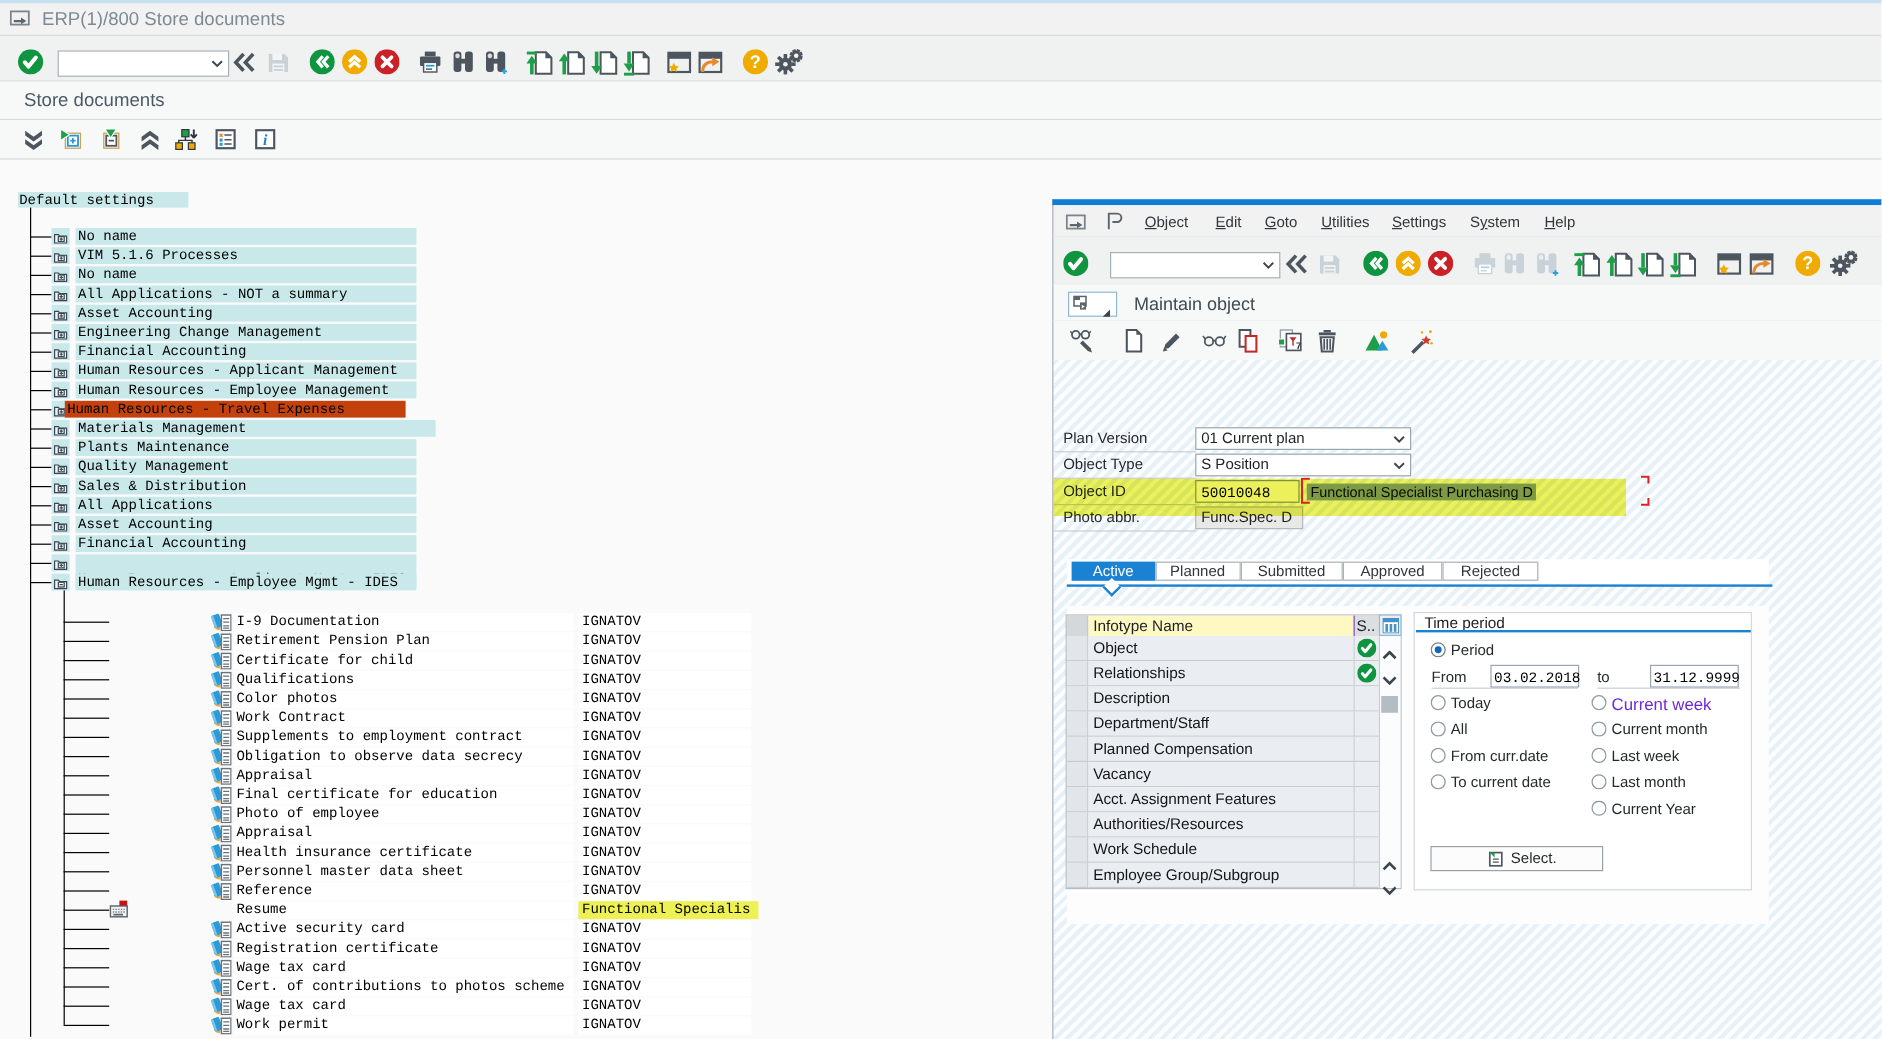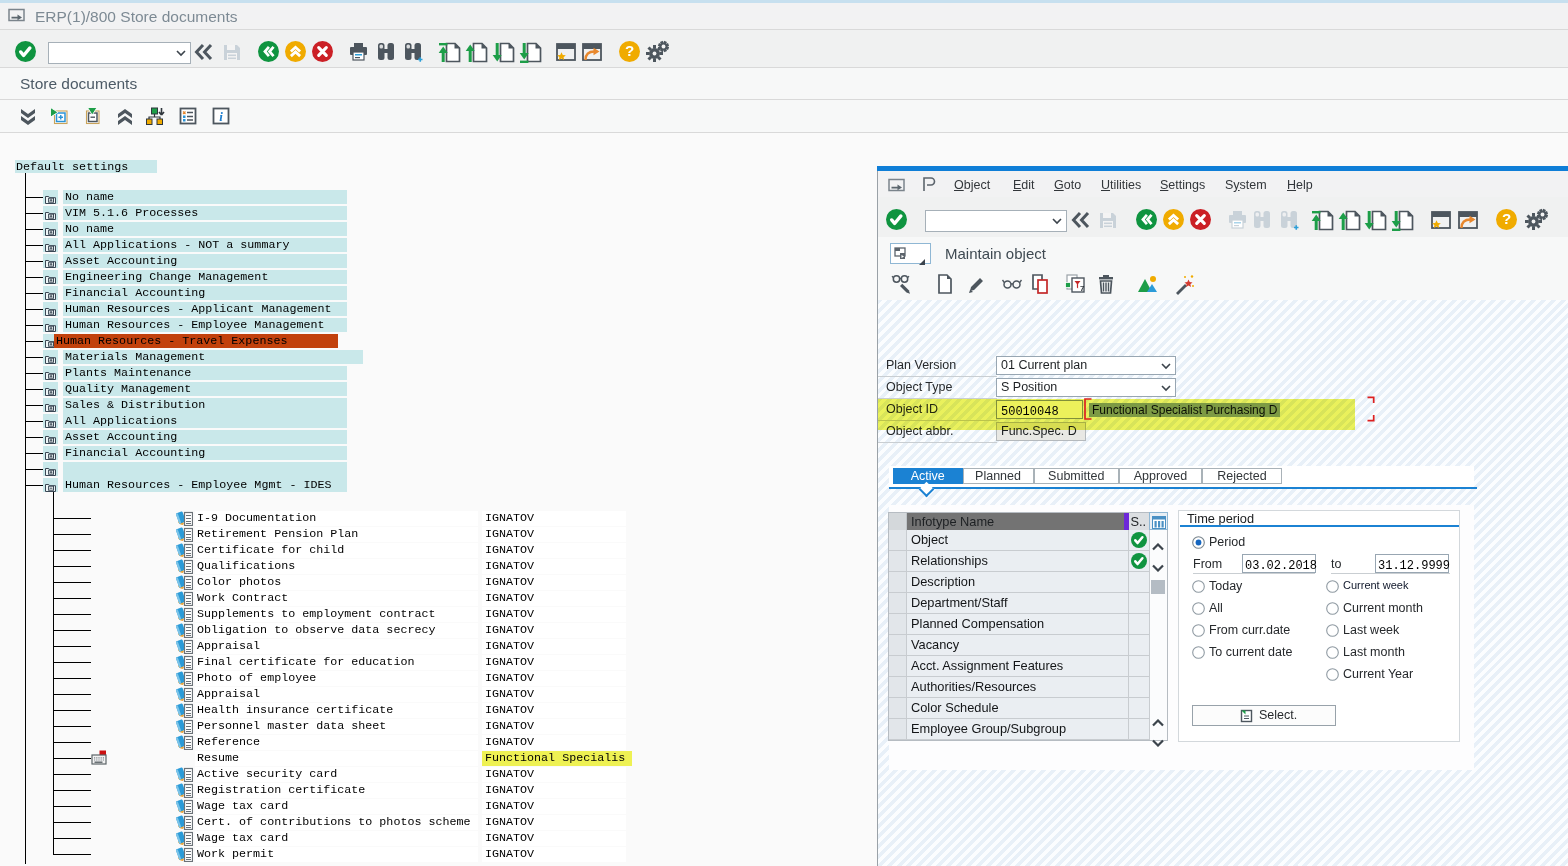--- a/index.html
+++ b/index.html
@@ -276,21 +276,21 @@
       <path d="M5.7 6.2h2.7M7.05 4.85v2.7" stroke="#3a4754" stroke-width="1"></path>
     </svg></div>
 <div class="ab mono" style="left:63px;top:382px;width:282px;height:14px;background:#c9e8ea;padding:0 0 0 2px;line-height:14px">Quality Management</div>
 <div class="hl" style="left:25px;top:405px;width:18px"></div>
 <div class="ab" style="left:43px;top:398px;width:15px;height:14px;background:#c9e8ea"></div>
 <div style="position:absolute;left:44px;top:399px;"><svg width="13" height="11" viewBox="0 0 13 11" style="">
       <path d="M1.5 9.5V2.5h3.2l1 1.2h5.8v5.8z" fill="#eef6f7" stroke="#3a4754" stroke-width="1"></path>
       <rect x="4.6" y="4.2" width="4.9" height="4" fill="#f6fbfb" stroke="#3a4754" stroke-width="1"></rect>
       <path d="M5.7 6.2h2.7M7.05 4.85v2.7" stroke="#3a4754" stroke-width="1"></path>
     </svg></div>
-<div class="ab mono" style="left:63px;top:398px;width:282px;height:14px;background:#c9e8ea;padding:0 0 16px 2px;line-height:14px">Sales &amp; Distribution</div>
+<div class="ab mono" style="left:63px;top:398px;width:282px;height:14px;background:#c9e8ea;padding:0 0 0 2px;line-height:14px">Sales &amp; Distribution</div>
 <div class="hl" style="left:25px;top:421px;width:18px"></div>
 <div class="ab" style="left:43px;top:414px;width:15px;height:14px;background:#c9e8ea"></div>
 <div style="position:absolute;left:44px;top:415px;"><svg width="13" height="11" viewBox="0 0 13 11" style="">
       <path d="M1.5 9.5V2.5h3.2l1 1.2h5.8v5.8z" fill="#eef6f7" stroke="#3a4754" stroke-width="1"></path>
       <rect x="4.6" y="4.2" width="4.9" height="4" fill="#f6fbfb" stroke="#3a4754" stroke-width="1"></rect>
       <path d="M5.7 6.2h2.7M7.05 4.85v2.7" stroke="#3a4754" stroke-width="1"></path>
     </svg></div>
 <div class="ab mono" style="left:63px;top:414px;width:282px;height:14px;background:#c9e8ea;padding:0 0 0 2px;line-height:14px">All Applications</div>
 <div class="hl" style="left:25px;top:437px;width:18px"></div>
 <div class="ab" style="left:43px;top:430px;width:15px;height:14px;background:#c9e8ea"></div>
@@ -841,21 +841,21 @@
 <div class="ab" style="left:878px;top:441.5px;width:119px;height:1px;background:#c9ced2"></div>
 <div class="ab" style="left:886px;top:358px;font-size:12.5px;color:#26292c">Plan Version</div>
 <div class="ab" style="left:886px;top:380px;font-size:12.5px;color:#26292c">Object Type</div>
 <div class="ab" style="left:996px;top:356px;width:180px;height:19px;background:#fff;border:1px solid #98a6b2;box-sizing:border-box;font-size:12.5px;color:#1d2023;line-height:17px;padding-left:4px">01 Current plan<svg width="10" height="7" style="position:absolute;right:4px;top:6px">
       <path d="M1 1l4 4 4-4" stroke="#3c444c" stroke-width="1.6" fill="none"></path>
     </svg></div>
 <div class="ab" style="left:996px;top:378px;width:180px;height:19px;background:#fff;border:1px solid #98a6b2;box-sizing:border-box;font-size:12.5px;color:#1d2023;line-height:17px;padding-left:4px">S Position<svg width="10" height="7" style="position:absolute;right:4px;top:6px">
       <path d="M1 1l4 4 4-4" stroke="#3c444c" stroke-width="1.6" fill="none"></path>
     </svg></div>
 <div class="ab" style="left:886px;top:402px;font-size:12.5px;color:#26292c">Object ID</div>
-<div class="ab" style="left:886px;top:424px;font-size:12.5px;color:#26292c">Object abbr.</div>
+<div class="ab" style="left:886px;top:424px;font-size:12.5px;color:#26292c">Photo abbr.</div>
 <div class="ab" style="left:996px;top:399.5px;width:87px;height:19px;background:#fdfdfb;border:1px solid #8a97a1;box-sizing:border-box"><span class="mono" style="font-size:12px;line-height:17px;padding-left:4px">50010048</span></div>
 <div class="ab" style="left:996px;top:421.5px;width:90px;height:19px;background:#e8e8e4;border:1px solid #b4b9bd;box-sizing:border-box;font-size:12.5px;line-height:17px;padding-left:4px;color:#1d2023">Func.Spec. D</div>
 <div class="ab" style="left:878px;top:398.5px;width:477px;height:31px;background:#eef35c;mix-blend-mode:multiply"></div>
 <div style="position:absolute;left:1084px;top:397.5px;"><svg width="8" height="22" viewBox="0 0 8 22" style="">
       <path d="M7.5 1H1v20h6.5" fill="none" stroke="#dd2020" stroke-width="1.7"></path>
     </svg></div>
 <div style="position:absolute;left:1367px;top:396px;"><svg width="9" height="26" viewBox="0 0 9 26" style="">
       <path d="M0.5 1.3h6.2v5.7M6.7 19v5.7H0.5" fill="none" stroke="#dd2020" stroke-width="1.7"></path>
     </svg></div>
 <div class="ab" style="left:1089px;top:402.5px;height:14px;background:#7d9a44;font-size:12px;line-height:14px;color:#0c0f05;padding:0 3px">Functional Specialist Purchasing D</div>
@@ -863,21 +863,21 @@
 <div class="ab" style="left:893px;top:468px;width:69.5px;height:16px;background:#1b82d3;color:#fff;font-size:12.5px;text-align:center;line-height:16px">Active</div>
 <div class="ab" style="left:962.5px;top:468px;width:71px;height:16px;background:#fff;border:1px solid #a9b2b8;box-sizing:border-box;color:#32363a;font-size:12.5px;text-align:center;line-height:15px">Planned</div>
 <div class="ab" style="left:1033.5px;top:468px;width:85.5px;height:16px;background:#fff;border:1px solid #a9b2b8;box-sizing:border-box;color:#32363a;font-size:12.5px;text-align:center;line-height:15px">Submitted</div>
 <div class="ab" style="left:1119px;top:468px;width:83px;height:16px;background:#fff;border:1px solid #a9b2b8;box-sizing:border-box;color:#32363a;font-size:12.5px;text-align:center;line-height:15px">Approved</div>
 <div class="ab" style="left:1202px;top:468px;width:80px;height:16px;background:#fff;border:1px solid #a9b2b8;box-sizing:border-box;color:#32363a;font-size:12.5px;text-align:center;line-height:15px">Rejected</div>
 <div class="ab" style="left:889px;top:486.5px;width:588px;height:2px;background:#1b82d3"></div>
 <div class="ab" style="left:921px;top:484px;width:9px;height:9px;background:#fff;border-right:2px solid #1b82d3;border-bottom:2px solid #1b82d3;transform:rotate(45deg)"></div>
 <div class="ab" style="left:889px;top:505px;width:585px;height:265px;background:#fdfdfe"></div>
 <div class="ab" style="left:888px;top:512px;width:280px;height:229px;border:1px solid #b6bcc2;box-sizing:border-box"></div>
 <div class="ab" style="left:889px;top:513px;width:18px;height:17px;background:#d4d8db;border-right:1px solid #bfc4c8;box-sizing:border-box"></div>
-<div class="ab" style="left:907px;top:513px;width:221.5px;height:17px;background:#737373;border-right:5px solid #6d28d9;box-sizing:border-box;font-size:12.8px;color:#1d2023;padding:1px 0 14px 4px">Infotype Name</div>
+<div class="ab" style="left:907px;top:513px;width:221.5px;height:17px;background:#fef9c3;border-right:1px solid #6d28d9;box-sizing:border-box;font-size:12.8px;color:#1d2023;padding:1px 0 14px 4px">Infotype Name</div>
 <div class="ab" style="left:1128.5px;top:513px;width:20.5px;height:17px;background:#dcdfe2;box-sizing:border-box;font-size:12.8px;color:#1d2023;padding:1px 0 0 2px">S..</div>
 <div class="ab" style="left:1149px;top:512px;width:19px;height:18px;background:#e9eff5;border:1px solid #8fb7d4;box-sizing:border-box"></div>
 <div style="position:absolute;left:1151.5px;top:514.5px;"><svg width="14" height="13" viewBox="0 0 14 13" style="">
       <rect x="0.5" y="0.5" width="13" height="12" fill="#fff" stroke="#4a90c4"></rect>
       <rect x="0.5" y="0.5" width="13" height="3" fill="#4a90c4"></rect>
       <rect x="2.5" y="5" width="2.2" height="6.5" fill="#4a90c4"></rect>
       <rect x="6" y="5" width="2.2" height="6.5" fill="#4a90c4"></rect>
       <rect x="9.5" y="5" width="2.2" height="6.5" fill="#4a90c4"></rect>
     </svg></div>
 <div class="ab" style="left:889px;top:530px;width:18px;height:21px;background:#e2e6ea;border-right:1px solid #c8ccd0;border-bottom:1px solid #c8ccd0;box-sizing:border-box"></div>
@@ -904,21 +904,21 @@
 <div class="ab" style="left:889px;top:635px;width:18px;height:21px;background:#e2e6ea;border-right:1px solid #c8ccd0;border-bottom:1px solid #c8ccd0;box-sizing:border-box"></div>
 <div class="ab" style="left:907px;top:635px;width:221.5px;height:21px;background:#eaeef2;border-right:1px solid #c8ccd0;border-bottom:1px solid #c8ccd0;box-sizing:border-box;font-size:12.8px;color:#131517;line-height:20px;padding-left:4px">Vacancy</div>
 <div class="ab" style="left:1128.5px;top:635px;width:20.5px;height:21px;background:#eaeef2;border-bottom:1px solid #c8ccd0;box-sizing:border-box;padding:2px 0 0 2px"></div>
 <div class="ab" style="left:889px;top:656px;width:18px;height:21px;background:#e2e6ea;border-right:1px solid #c8ccd0;border-bottom:1px solid #c8ccd0;box-sizing:border-box"></div>
 <div class="ab" style="left:907px;top:656px;width:221.5px;height:21px;background:#eaeef2;border-right:1px solid #c8ccd0;border-bottom:1px solid #c8ccd0;box-sizing:border-box;font-size:12.8px;color:#131517;line-height:20px;padding-left:4px">Acct. Assignment Features</div>
 <div class="ab" style="left:1128.5px;top:656px;width:20.5px;height:21px;background:#eaeef2;border-bottom:1px solid #c8ccd0;box-sizing:border-box;padding:2px 0 0 2px"></div>
 <div class="ab" style="left:889px;top:677px;width:18px;height:21px;background:#e2e6ea;border-right:1px solid #c8ccd0;border-bottom:1px solid #c8ccd0;box-sizing:border-box"></div>
 <div class="ab" style="left:907px;top:677px;width:221.5px;height:21px;background:#eaeef2;border-right:1px solid #c8ccd0;border-bottom:1px solid #c8ccd0;box-sizing:border-box;font-size:12.8px;color:#131517;line-height:20px;padding-left:4px">Authorities/Resources</div>
 <div class="ab" style="left:1128.5px;top:677px;width:20.5px;height:21px;background:#eaeef2;border-bottom:1px solid #c8ccd0;box-sizing:border-box;padding:2px 0 0 2px"></div>
 <div class="ab" style="left:889px;top:698px;width:18px;height:21px;background:#e2e6ea;border-right:1px solid #c8ccd0;border-bottom:1px solid #c8ccd0;box-sizing:border-box"></div>
-<div class="ab" style="left:907px;top:698px;width:221.5px;height:21px;background:#eaeef2;border-right:1px solid #c8ccd0;border-bottom:1px solid #c8ccd0;box-sizing:border-box;font-size:12.8px;color:#131517;line-height:20px;padding-left:4px">Color Schedule</div>
+<div class="ab" style="left:907px;top:698px;width:221.5px;height:21px;background:#eaeef2;border-right:1px solid #c8ccd0;border-bottom:1px solid #c8ccd0;box-sizing:border-box;font-size:12.8px;color:#131517;line-height:20px;padding-left:4px">Work Schedule</div>
 <div class="ab" style="left:1128.5px;top:698px;width:20.5px;height:21px;background:#eaeef2;border-bottom:1px solid #c8ccd0;box-sizing:border-box;padding:2px 0 0 2px"></div>
 <div class="ab" style="left:889px;top:719px;width:18px;height:21px;background:#e2e6ea;border-right:1px solid #c8ccd0;border-bottom:1px solid #c8ccd0;box-sizing:border-box"></div>
 <div class="ab" style="left:907px;top:719px;width:221.5px;height:21px;background:#eaeef2;border-right:1px solid #c8ccd0;border-bottom:1px solid #c8ccd0;box-sizing:border-box;font-size:12.8px;color:#131517;line-height:20px;padding-left:4px">Employee Group/Subgroup</div>
 <div class="ab" style="left:1128.5px;top:719px;width:20.5px;height:21px;background:#eaeef2;border-bottom:1px solid #c8ccd0;box-sizing:border-box;padding:2px 0 0 2px"></div>
 <div class="ab" style="left:1149px;top:530px;width:18px;height:210px;background:#fbfcfd;border-left:1px solid #c8ccd0;box-sizing:border-box"></div>
 <div style="position:absolute;left:1152px;top:537px;"><svg width="12" height="8" viewBox="0 0 12 8" style="">
       <path d="M1 6.5L6 1.5L11 6.5" stroke="#3c444c" stroke-width="2.2" fill="none"></path>
     </svg></div>
 <div style="position:absolute;left:1152px;top:558px;"><svg width="12" height="8" viewBox="0 0 12 8" style="">
       <path d="M1 1.5L6 6.5L11 1.5" stroke="#3c444c" stroke-width="2.2" fill="none"></path>
@@ -944,21 +944,21 @@
 <div class="ab" style="left:1242px;top:554px;width:74px;height:19px;background:#fff;border:1px solid #98a6b2;box-sizing:border-box"><span class="mono" style="font-size:12px;line-height:17px;padding-left:2px">03.02.2018</span></div>
 <div class="ab" style="left:1331px;top:556.5px;font-size:12.5px;color:#26292c">to</div>
 <div class="ab" style="left:1375px;top:554px;width:74px;height:19px;background:#fff;border:1px solid #98a6b2;box-sizing:border-box"><span class="mono" style="font-size:12px;line-height:17px;padding-left:2px">31.12.9999</span></div>
 <div style="position:absolute;left:1192.0px;top:579.0px;"><svg width="13" height="13" viewBox="0 0 13 13" style="">
       <circle cx="6.5" cy="6.5" r="5.8" fill="#fff" stroke="#8f9aa2" stroke-width="1.1"></circle>
     </svg></div>
 <div class="ab" style="left:1209px;top:579.0px;font-size:12.5px;color:#26292c">Today</div>
 <div style="position:absolute;left:1326.0px;top:579.0px;"><svg width="13" height="13" viewBox="0 0 13 13" style="">
       <circle cx="6.5" cy="6.5" r="5.8" fill="#fff" stroke="#8f9aa2" stroke-width="1.1"></circle>
     </svg></div>
-<div class="ab" style="left:1343px;top:579.0px;font-size:11px;color:#0f172a">Current week</div>
+<div class="ab" style="left:1343px;top:579.0px;font-size:14px;color:#6d28d9">Current week</div>
 <div style="position:absolute;left:1192.0px;top:601.0px;"><svg width="13" height="13" viewBox="0 0 13 13" style="">
       <circle cx="6.5" cy="6.5" r="5.8" fill="#fff" stroke="#8f9aa2" stroke-width="1.1"></circle>
     </svg></div>
 <div class="ab" style="left:1209px;top:601.0px;font-size:12.5px;color:#26292c">All</div>
 <div style="position:absolute;left:1326.0px;top:601.0px;"><svg width="13" height="13" viewBox="0 0 13 13" style="">
       <circle cx="6.5" cy="6.5" r="5.8" fill="#fff" stroke="#8f9aa2" stroke-width="1.1"></circle>
     </svg></div>
 <div class="ab" style="left:1343px;top:601.0px;font-size:12.5px;color:#26292c">Current month</div>
 <div style="position:absolute;left:1192.0px;top:623.0px;"><svg width="13" height="13" viewBox="0 0 13 13" style="">
       <circle cx="6.5" cy="6.5" r="5.8" fill="#fff" stroke="#8f9aa2" stroke-width="1.1"></circle>

